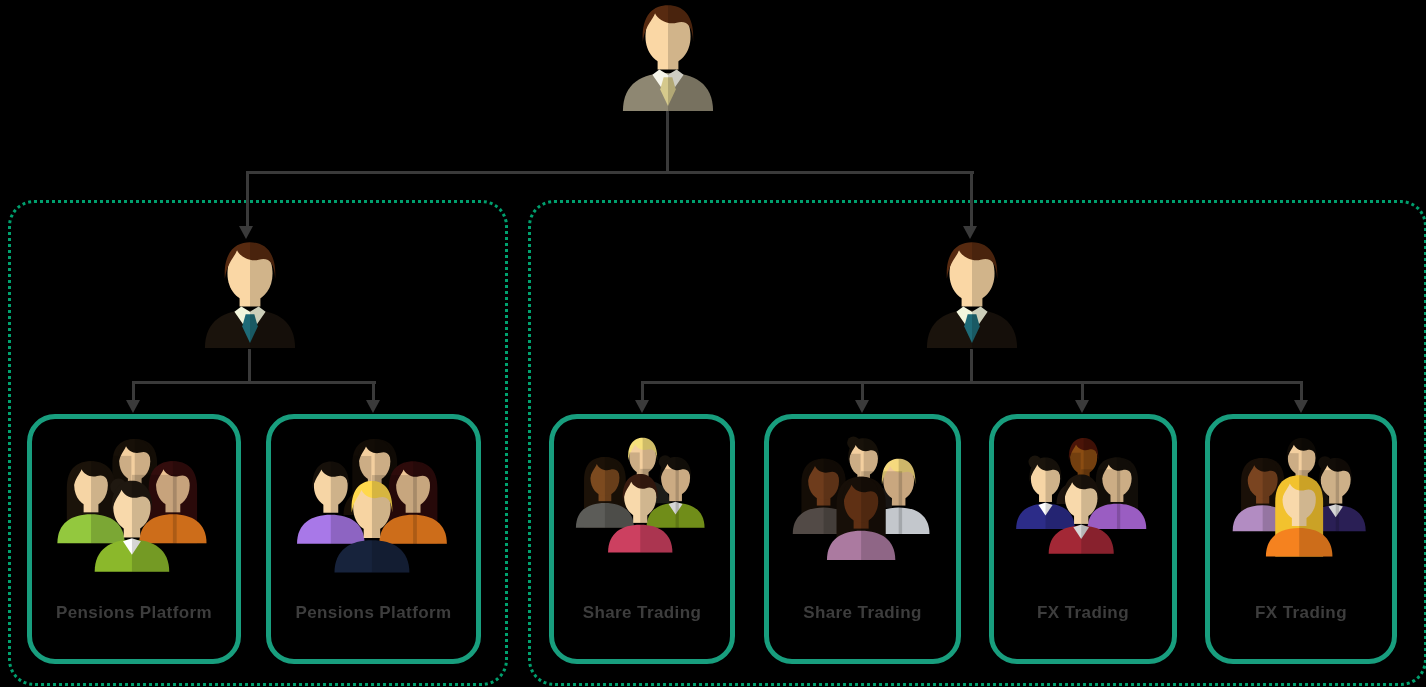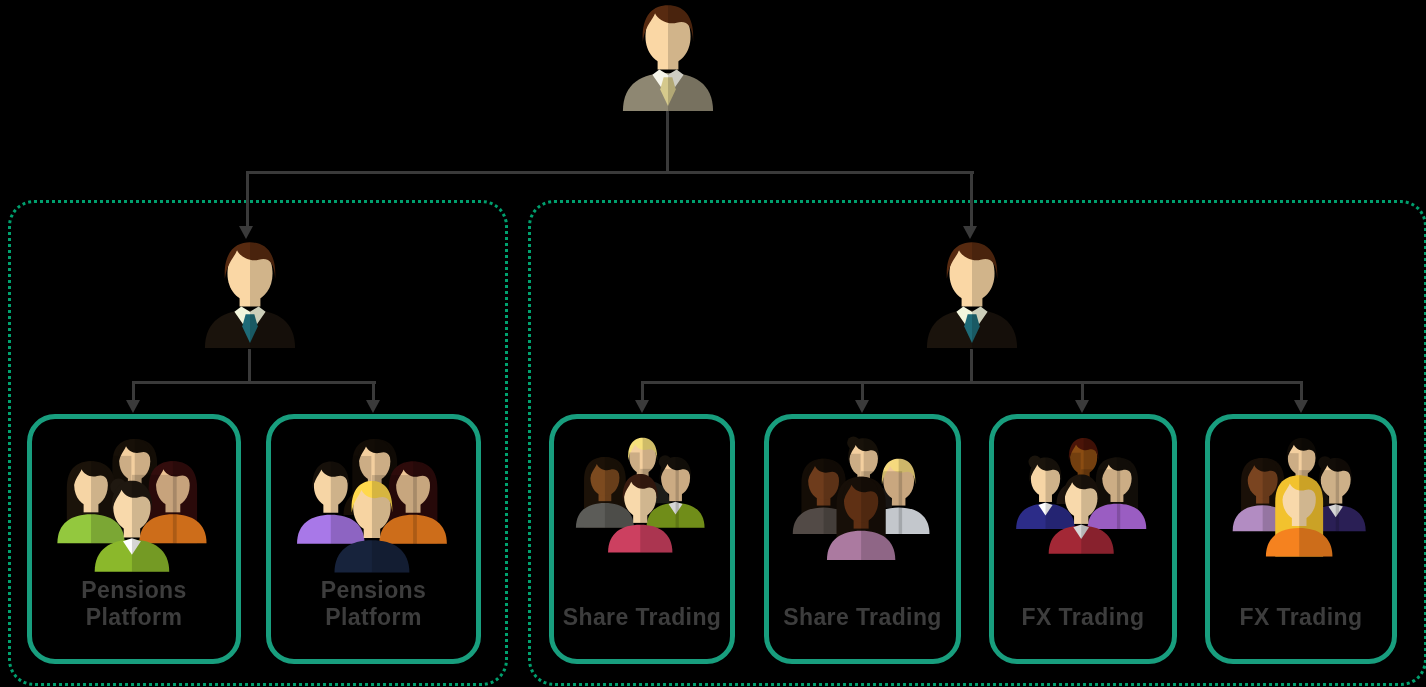--- a/index.html
+++ b/index.html
@@ -13,22 +13,22 @@
   .line{position:absolute;background:var(--connector,#3a3a3a);}
   .arrow{position:absolute;width:0;height:0;border-left:7px solid transparent;border-right:7px solid transparent;border-top:13px solid var(--connector,#3a3a3a);}
 
   .person{position:absolute;width:104px;height:113px;}
   .person svg{width:100%;height:100%;display:block;}
 
   .team-card{position:absolute;box-sizing:border-box;height:250px;top:414px;
     border:5px solid var(--team_border,#189e7e);border-radius:28px;background:transparent;}
   .group-icon{position:absolute;left:50%;top:12px;transform:translateX(-50%);width:86%;}
   .group-icon svg{width:100%;display:block;}
-  .team-label{position:absolute;bottom:28px;left:0;width:100%;text-align:center;
-    font-weight:700;font-size:23px;letter-spacing:.4px;color:var(--label_text,#3d3d3d);}
+  .team-label{position:absolute;bottom:36px;left:0;width:100%;text-align:center;
+    font-weight:700;font-size:17px;letter-spacing:.4px;color:var(--label_text,#3d3d3d);}
 </style>
 </head>
 <body>
 
 <div id="canvas">
 
   <div class="cluster cluster-left"></div>
   <div class="cluster cluster-right"></div>
 
   <div class="line" style="left:666px;top:110px;width:3px;height:62px"></div>

